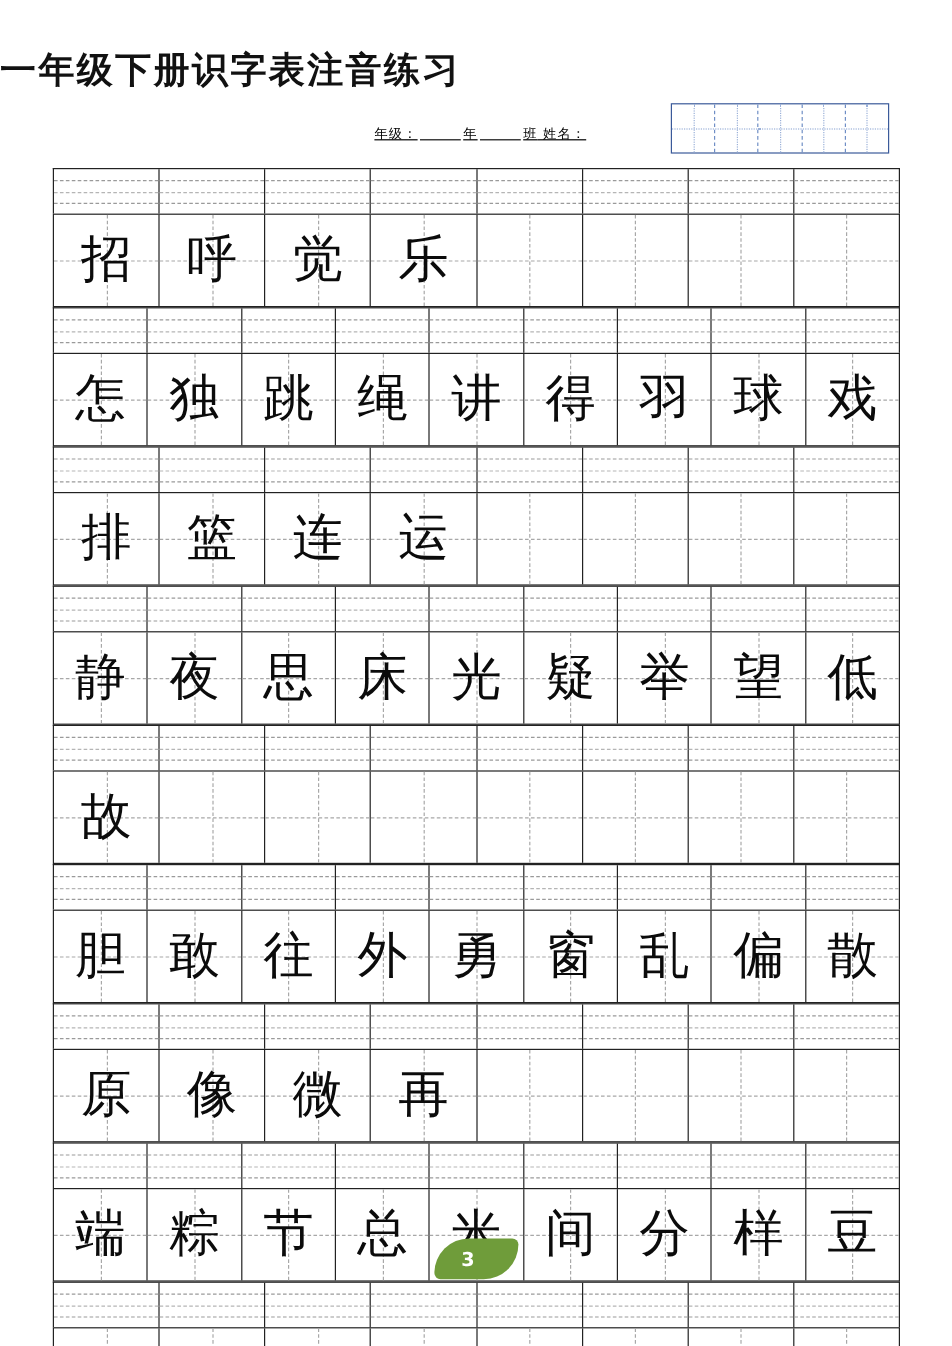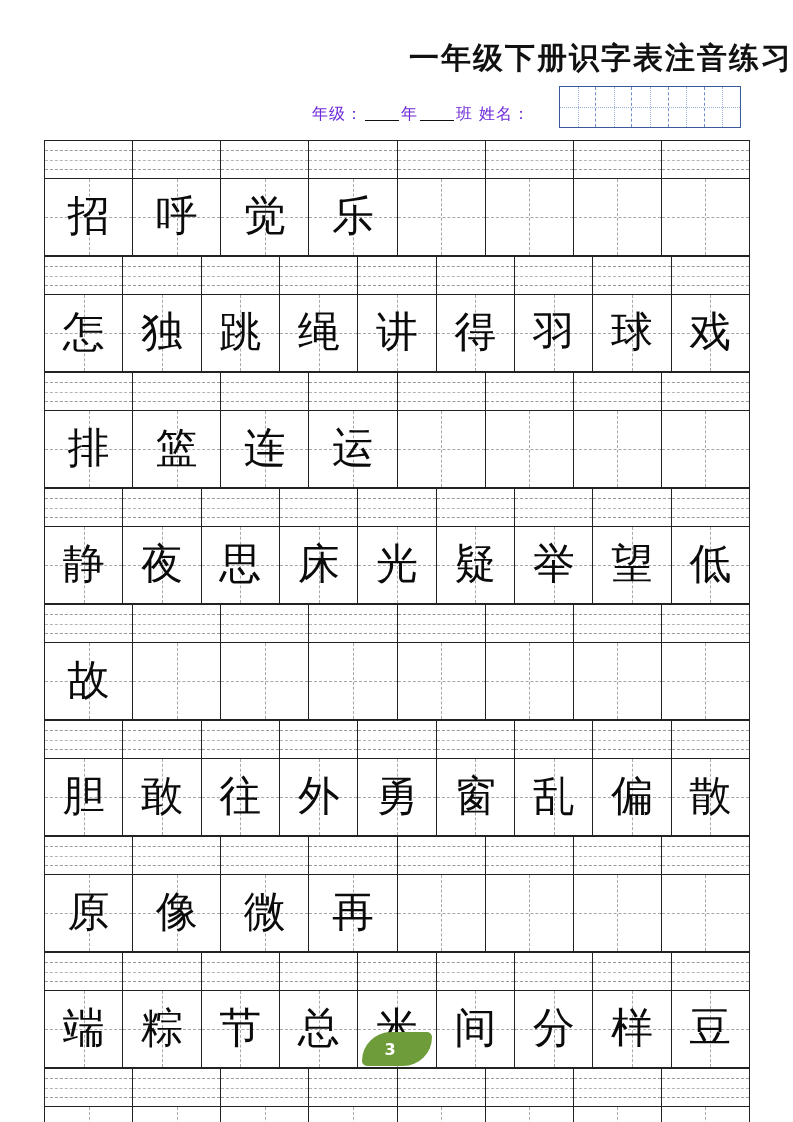--- a/index.html
+++ b/index.html
@@ -21,38 +21,39 @@
     width: 793px;
     height: 1122px;
   }
 
   
   .title {
     position: absolute;
     top: 38px;
     left: 0;
     width: 793px;
-    text-align: right;
+    text-align: left;
     font-size: 30px;
     font-weight: bold;
     letter-spacing: 2px;
     color: #111111;
     font-family: "DejaVu Serif", serif;
   }
 
   
   .name-line {
     position: absolute;
     top: 104px;
     left: 312px;
-    font-size: 16px;
-    color: #6d28d9;
+    font-size: 11px;
+    color: #000000;
     font-family: "DejaVu Sans", sans-serif;
     letter-spacing: 1px;
     white-space: nowrap;
+    text-decoration: underline;
   }
   .name-line .blank {
     display: inline-block;
     width: 34px;
     border-bottom: 1px solid #111;
     margin: 0 2px;
     vertical-align: -2px;
   }
 
   

